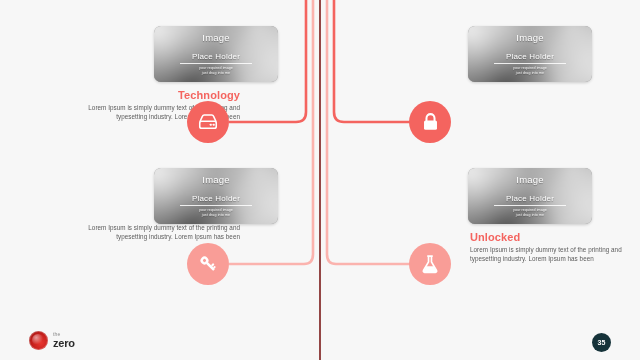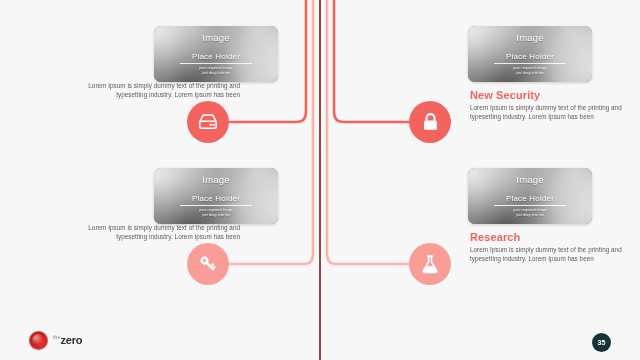--- a/index.html
+++ b/index.html
@@ -128,21 +128,21 @@
       radial-gradient(circle at 62% 62%, #e8362f 0%, #c21d1a 55%, #8e1310 100%);
     position:relative;
     box-shadow:inset 0 0 0 1px rgba(255,255,255,.25);
   }
   #logo .mark::after {
     content:"";
     position:absolute; left:3px; top:2.5px;
     width:12px; height:12px; border-radius:50%;
     background:radial-gradient(circle at 35% 30%, rgba(255,255,255,.55) 0%, rgba(255,255,255,0) 60%);
   }
-  #logo .words { display:flex; flex-direction:row; line-height:1; }
+  #logo .words { display:flex; flex-direction:column; line-height:1; }
   #logo .the  { font-size:5px; color:#8b8b8b; letter-spacing:.2px; margin-bottom:1px; }
   #logo .zero { font-size:11px; color:#2b2b2b; font-weight:bold; letter-spacing:-.2px; }
 
   
   #pagebadge {
     position:absolute; left:592px; top:333px;
     width:19px; height:19px; border-radius:50%;
     background:#16333a;
     display:flex; align-items:center; justify-content:center;
     color:#ffffff; font-size:7px; font-weight:bold;
@@ -169,38 +169,35 @@
       <div class="tex"></div>
       <div class="ph-inner">
         <div class="ph-l1">Image</div>
         <div class="ph-l2">Place Holder</div>
         <div class="ph-rule"></div>
         <div class="ph-sub1">your required image</div>
         <div class="ph-sub2">just drag into me</div>
       </div>
     </div>
     <div class="txt">
+      <div class="head">Technology</div>
       <div class="body">Lorem Ipsum is simply dummy text of the printing and typesetting industry. Lorem Ipsum has been</div>
     </div>
   </div>
 
   <div class="quad right" id="quad-tr">
     <div class="img-card">
       <div class="tex"></div>
       <div class="ph-inner">
         <div class="ph-l1">Image</div>
         <div class="ph-l2">Place Holder</div>
         <div class="ph-rule"></div>
         <div class="ph-sub1">your required image</div>
         <div class="ph-sub2">just drag into me</div>
       </div>
-    </div>
-    <div class="txt">
-      <div class="head">New Security</div>
-      <div class="body">Lorem Ipsum is simply dummy text of the printing and typesetting industry. Lorem Ipsum has been</div>
     </div>
   </div>
 
   <div class="quad left" id="quad-bl">
     <div class="img-card">
       <div class="tex"></div>
       <div class="ph-inner">
         <div class="ph-l1">Image</div>
         <div class="ph-l2">Place Holder</div>
         <div class="ph-rule"></div>
@@ -218,21 +215,21 @@
       <div class="tex"></div>
       <div class="ph-inner">
         <div class="ph-l1">Image</div>
         <div class="ph-l2">Place Holder</div>
         <div class="ph-rule"></div>
         <div class="ph-sub1">your required image</div>
         <div class="ph-sub2">just drag into me</div>
       </div>
     </div>
     <div class="txt">
-      <div class="head">Research</div>
+      <div class="head">Unlocked</div>
       <div class="body">Lorem Ipsum is simply dummy text of the printing and typesetting industry. Lorem Ipsum has been</div>
     </div>
   </div>
 
   <div class="badge strong" id="badge-tl">
     <span>
       <svg width="22" height="22" viewBox="0 0 24 24" fill="none">
         <path d="M3.4 11.2 L6 5.6 A2 2 0 0 1 7.8 4.4 H16.2 A2 2 0 0 1 18 5.6 L20.6 11.2" stroke="#fff" stroke-width="1.7" stroke-linecap="round" stroke-linejoin="round"></path>
         <rect x="3" y="11.2" width="18" height="7.6" rx="2" stroke="#fff" stroke-width="1.7"></rect>
         <rect x="14" y="14" width="2.1" height="2.1" rx=".5" fill="#fff"></rect>

